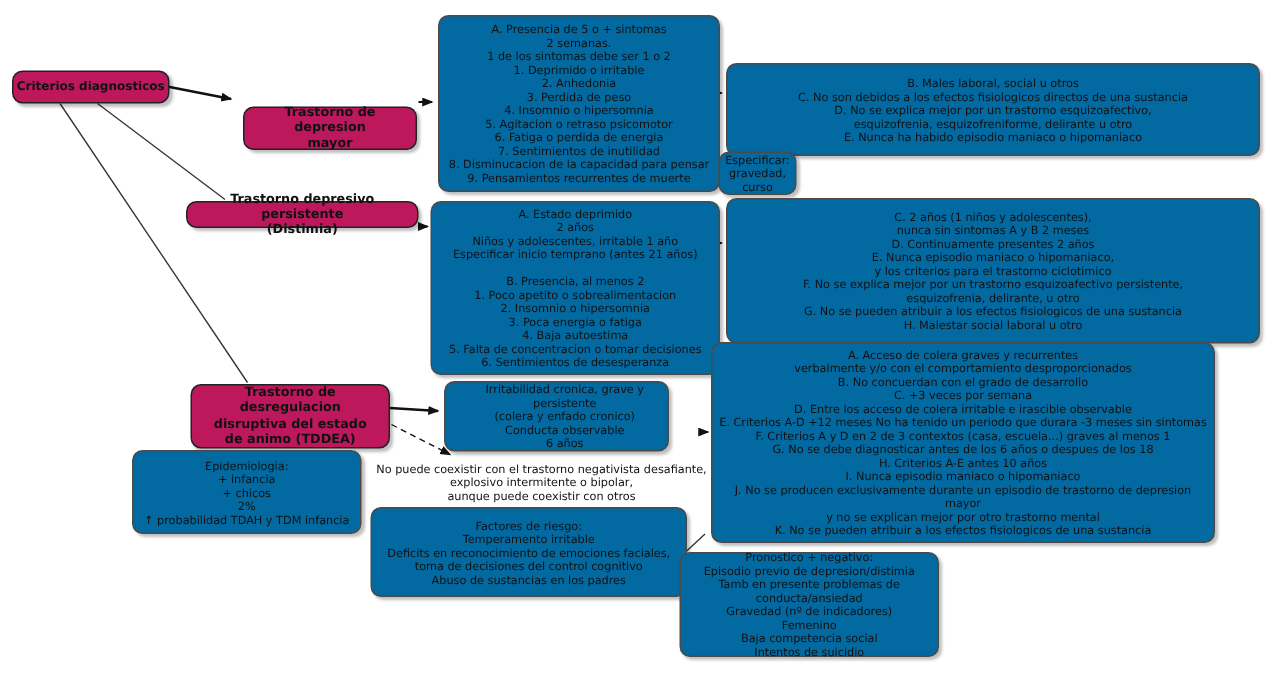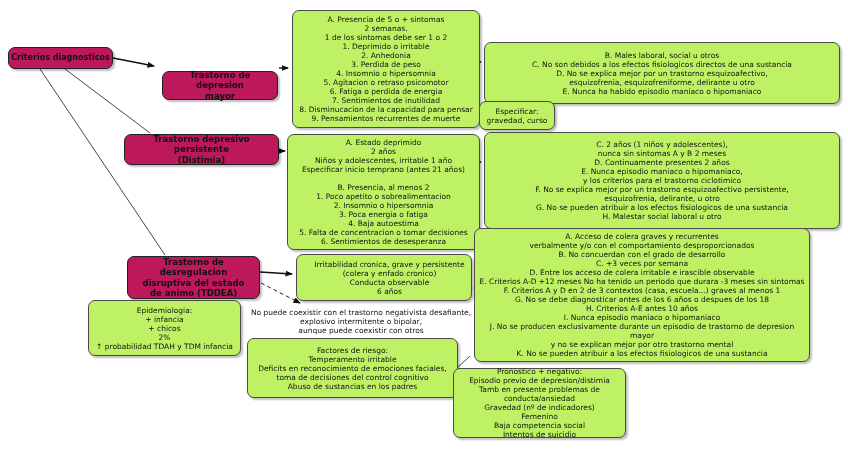--- a/index.html
+++ b/index.html
@@ -3,21 +3,21 @@
 <meta charset="utf-8">
 <style>
   html,body{margin:0;padding:0;background:#fff;}
   .stage{
     position:relative;width:848px;height:453px;background:#ffffff;overflow:hidden;
     font-family:"DejaVu Sans","Liberation Sans",sans-serif;color:#111;
   }
   .wires{position:absolute;left:0;top:0;z-index:1;}
   .bx{
     position:absolute;z-index:2;box-sizing:border-box;
-    background:#bef264;border:1px solid #4a4a4a;border-radius:7px;
+    background:#0369a1;border:1px solid #4a4a4a;border-radius:7px;
     box-shadow:2px 2px 2px rgba(0,0,0,.25);
     display:flex;align-items:center;justify-content:center;
     text-align:center;white-space:pre-line;
     font-size:7.5px;line-height:1.2;padding:2px 3px;
   }
   .lbl{font-weight:bold;font-size:8.5px;line-height:1.2;border:1.4px solid #222;background:#be185d;}
   .plain{background:transparent;border:none;box-shadow:none;border-radius:0;}
   .root{font-size:8px;white-space:nowrap;}
 </style>
 </head>
@@ -72,24 +72,24 @@
 7. Sentimientos de inutilidad
 8. Disminucacion de la capacidad para pensar
 9. Pensamientos recurrentes de muerte</div>
 
   <div class="bx" style="left:484px;top:42px;width:356px;height:62px;">B. Males laboral, social u otros
 C. No son debidos a los efectos fisiologicos directos de una sustancia
 D. No se explica mejor por un trastorno esquizoafectivo,
 esquizofrenia, esquizofreniforme, delirante u otro
 E. Nunca ha habido episodio maniaco o hipomaniaco</div>
 
-  <div class="bx" style="left:479px;top:101px;width:76px;height:29px;">Especificar:
+  <div class="bx" style="left:479px;top:101px;width:52px;height:29px;">Especificar:
 gravedad, curso</div>
 
-  <div class="bx lbl" style="left:124px;top:134px;width:155px;height:31px;">Trastorno depresivo persistente
+  <div class="bx lbl" style="left:124px;top:134px;width:155px;height:18px;">Trastorno depresivo persistente
 (Distimia)</div>
 
   <div class="bx" style="left:287px;top:134px;width:193px;height:116px;">A. Estado deprimido
 2 años
 Niños y adolescentes, irritable 1 año
 Especificar inicio temprano (antes 21 años)
 
 B. Presencia, al menos 2
 1. Poco apetito o sobrealimentacion
 2. Insomnio o hipersomnia
@@ -111,21 +111,21 @@
   <div class="bx lbl" style="left:127px;top:256px;width:133px;height:43px;">Trastorno de desregulacion
 disruptiva del estado
 de animo (TDDEA)</div>
 
   <div class="bx" style="left:88px;top:300px;width:153px;height:56px;">Epidemiologia:
 + infancia
 + chicos
 2%
 ↑ probabilidad TDAH y TDM infancia</div>
 
-  <div class="bx" style="left:296px;top:254px;width:176px;height:47px;padding-left:14px;">Irritabilidad cronica, grave y persistente
+  <div class="bx" style="left:296px;top:254px;width:150px;height:47px;padding-left:14px;">Irritabilidad cronica, grave y persistente
 (colera y enfado cronico)
 Conducta observable
 6 años</div>
 
   <div class="bx plain" style="left:238px;top:303px;width:246px;height:37px;">No puede coexistir con el trastorno negativista desafiante,
 explosivo intermitente o bipolar,
 aunque puede coexistir con otros</div>
 
   <div class="bx" style="left:474px;top:228px;width:336px;height:134px;">A. Acceso de colera graves y recurrentes
 verbalmente y/o con el comportamiento desproporcionados

